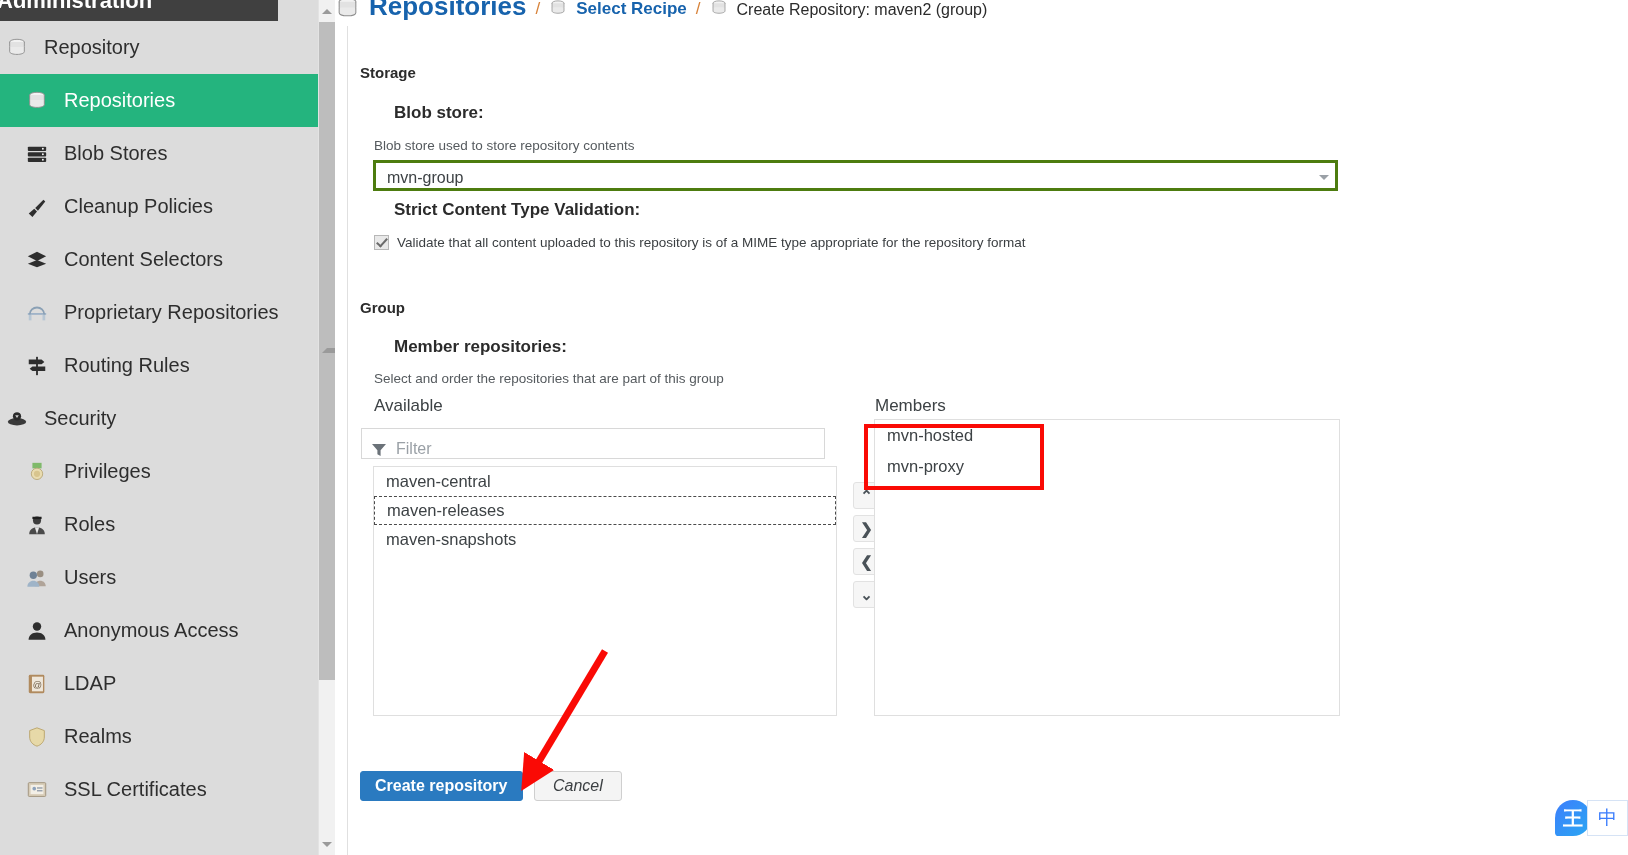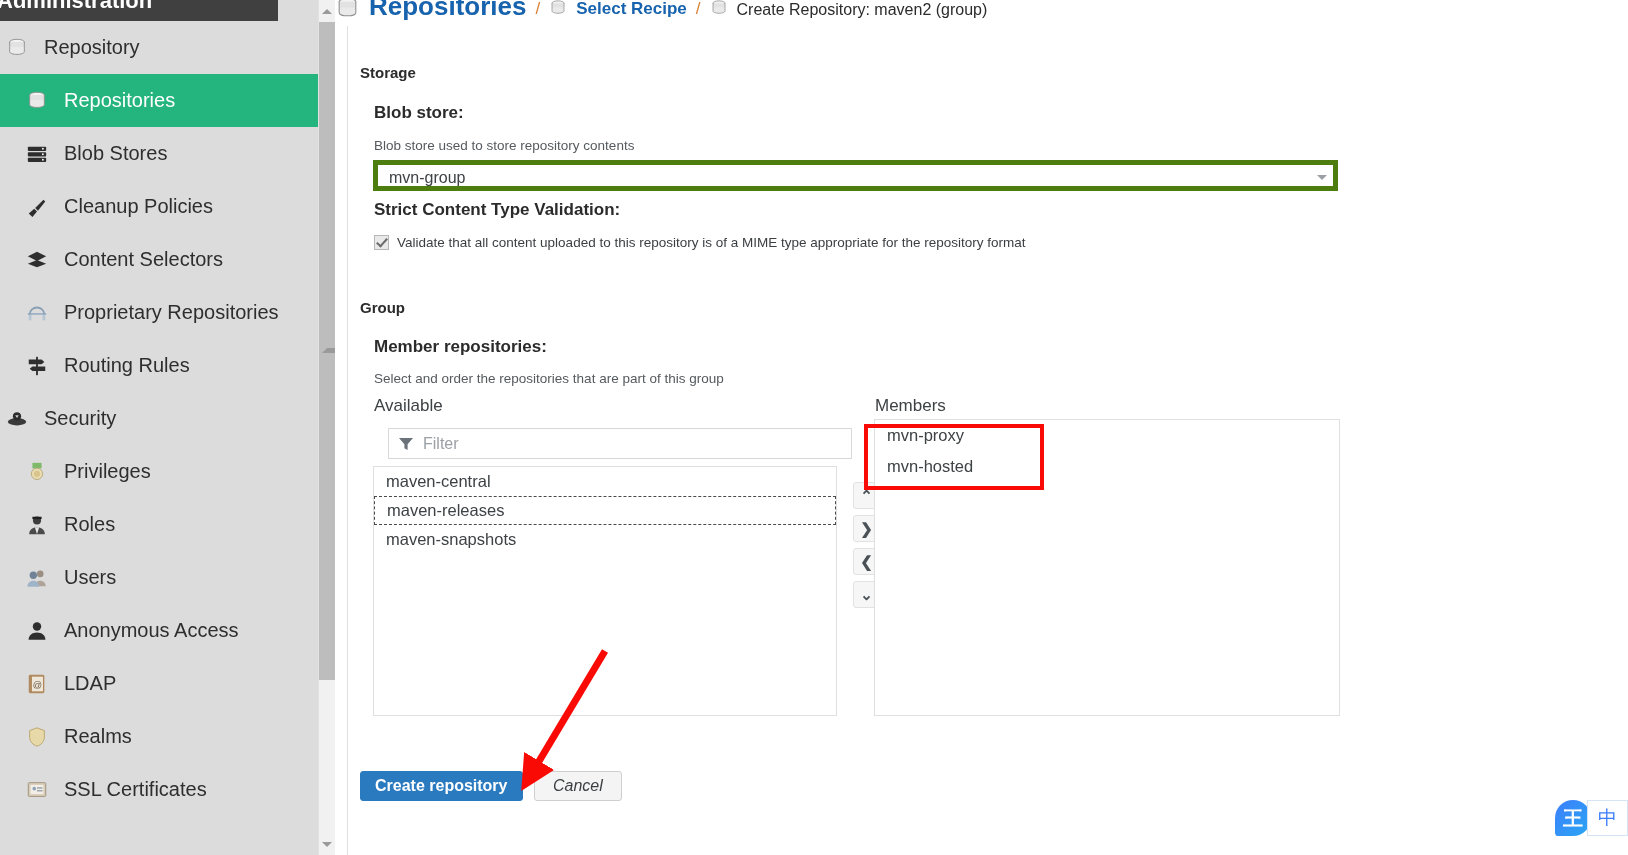--- a/index.html
+++ b/index.html
@@ -102,31 +102,31 @@
     border-left: 1px solid #e0e0e0;
     box-sizing: border-box;
   }
 
   .sec-title {
     position: absolute;
     font-size: 15px; font-weight: bold; color: #2b2b2b;
   }
   .field-label {
     position: absolute;
-    font-size: 17px; font-weight: bold; color: #2b2b2b;
+    font-size: 17px; font-weight: bold; color: #2b2b2b; margin-left: 20px;
   }
   .field-help {
     position: absolute;
     font-size: 13.5px; color: #555a5e;
   }
 
   .select-box {
     position: absolute;
     box-sizing: border-box;
-    border: 5px solid #4d7c0f;
+    border: 3px solid #4d7c0f;
     background: #ffffff;
     height: 31px;
     display: flex; align-items: center;
     padding: 4px 6px 0 11px;
     font-size: 16px; color: #3d4245;
   }
   .select-box .caret {
     margin-left: auto;
     width: 0; height: 0;
     border-left: 5px solid transparent;
@@ -478,21 +478,21 @@
       </div>
 
       <div class="sec-title" style="left:12px; top:273px;">Group</div>
 
       <div class="field-label" style="left:26px; top:311px;">Member repositories:</div>
 
       <div class="field-help" style="left:26px; top:345px;">Select and order the repositories that are part of this group</div>
 
       <div class="col-head" style="left:26px; top:370px;">Available</div>
 
-      <div class="filter-input" style="left:40px; top:402px; width:464px;">
+      <div class="filter-input" style="left:13px; top:402px; width:464px;align-items:flex-end;">
         <svg width="16" height="16" viewBox="0 0 16 16">
           <path d="M1 2h14l-5.4 6.3V14l-3.2-1.8V8.3z" fill="#6b7279"></path>
         </svg>
         <span class="ftext">Filter</span>
       </div>
 
       <div class="listbox" style="left:25px; top:440px; width:464px; height:250px;" id="available-list">
           <div class="list-item">maven-central</div>
           <div class="list-item focused">maven-releases</div>
           <div class="list-item">maven-snapshots</div>
@@ -501,22 +501,22 @@
       <div class="arrow-col" style="left:505px; top:456px;" id="arrow-col">
           <div class="abtn">⌃</div>
           <div class="abtn">❯</div>
           <div class="abtn">❮</div>
           <div class="abtn">⌄</div>
         </div>
 
       <div class="col-head" style="left:527px; top:370px;">Members</div>
 
       <div class="listbox" style="left:526px; top:393px; width:466px; height:297px;" id="members-list">
+          <div class="list-item" style="height: 31px; line-height: 31px;">mvn-hosted</div>
           <div class="list-item" style="height: 31px; line-height: 31px;">mvn-proxy</div>
-          <div class="list-item" style="height: 31px; line-height: 31px;">mvn-hosted</div>
         </div>
 
       <div class="btn-primary" style="left:12px; top:745px;">Create repository</div>
 
       <div class="btn-secondary" style="left:186px; top:745px;">Cancel</div>
 
     </div>
   </div>
 
   <div class="ann-box" style="left:864px; top:424px; width:180px; height:66px;"></div>

